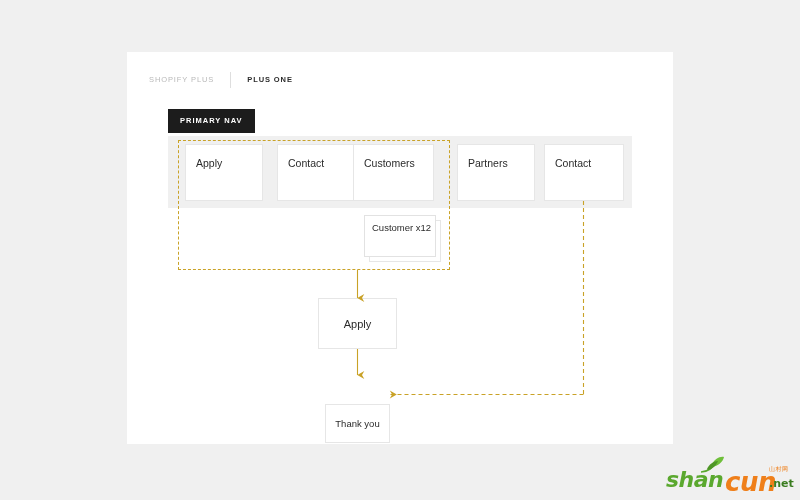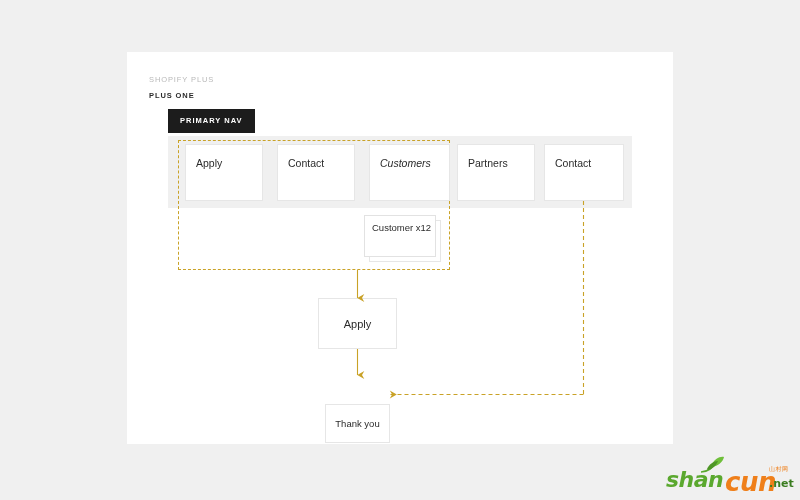--- a/index.html
+++ b/index.html
@@ -24,21 +24,20 @@
   }
 
   
   #breadcrumb {
     position: absolute;
     left: 22px;
     top: 20px;
     display: flex;
     align-items: flex-start;
     height: 16px;
-    flex-direction: column;
   }
   #breadcrumb .crumb {
     font-size: 7.5px;
     letter-spacing: 0.9px;
     line-height: 16px;
     white-space: nowrap;
   }
   #breadcrumb .crumb.muted { color: #b9b9b9; font-weight: 400; }
   #breadcrumb .crumb.active { color: #2b2b2b; font-weight: 700; }
   #breadcrumb .divider {
@@ -97,21 +96,21 @@
   .nav-box .nav-label {
     position: absolute;
     left: 10px;
     top: 12px;
     font-size: 10.5px;
     color: #2b2b2b;
     white-space: nowrap;
   }
   #nav-box-0 { left: 58px;  width: 78px; }
   #nav-box-1 { left: 150px; width: 78px; }
-  #nav-box-2 { left: 242px; width: 81px; font-style: italic; }
+  #nav-box-2 { left: 226px; width: 81px; }
   #nav-box-3 { left: 330px; width: 78px; }
   #nav-box-4 { left: 417px; width: 80px; }
 
   
   #customer-stack { position: absolute; left: 237px; top: 163px; }
   #customer-card-back {
     position: absolute;
     left: 5px;
     top: 5px;
     width: 72px;

